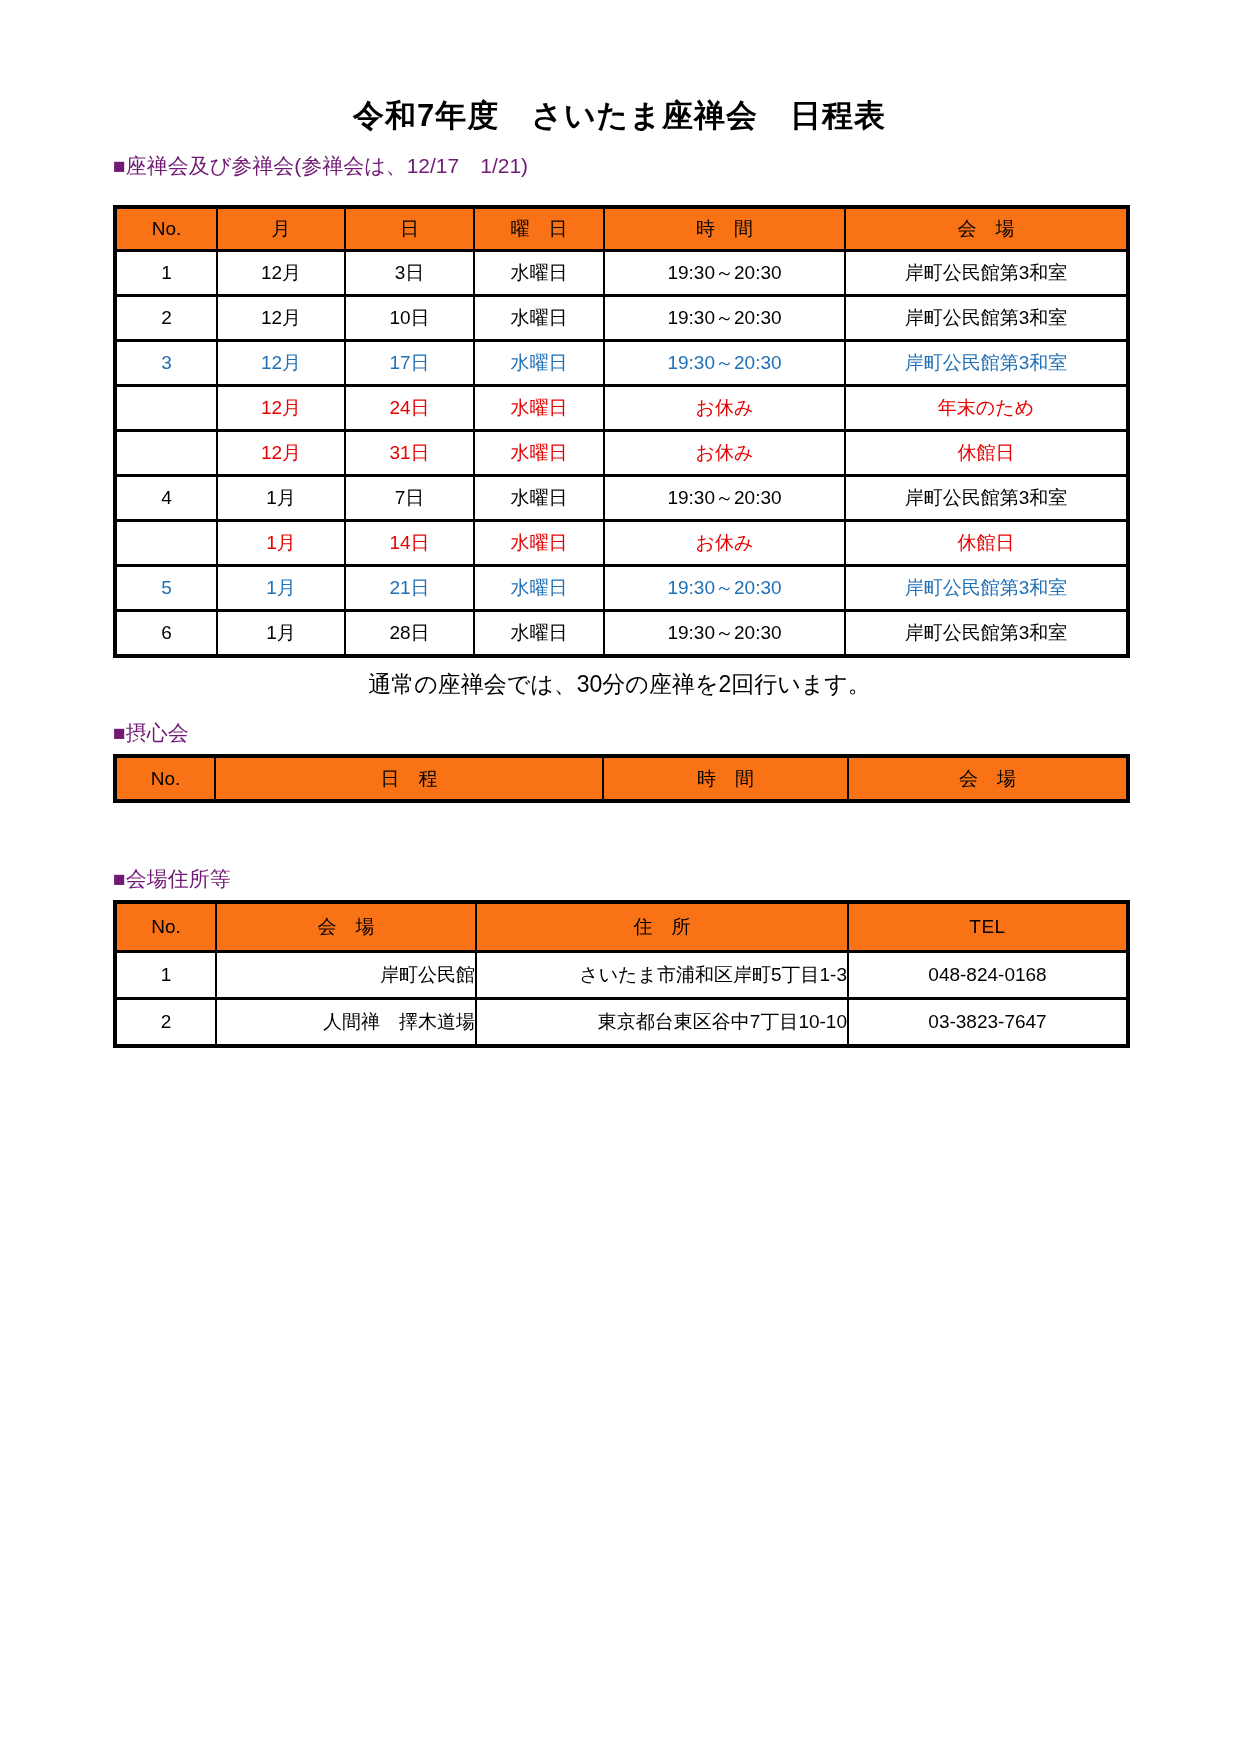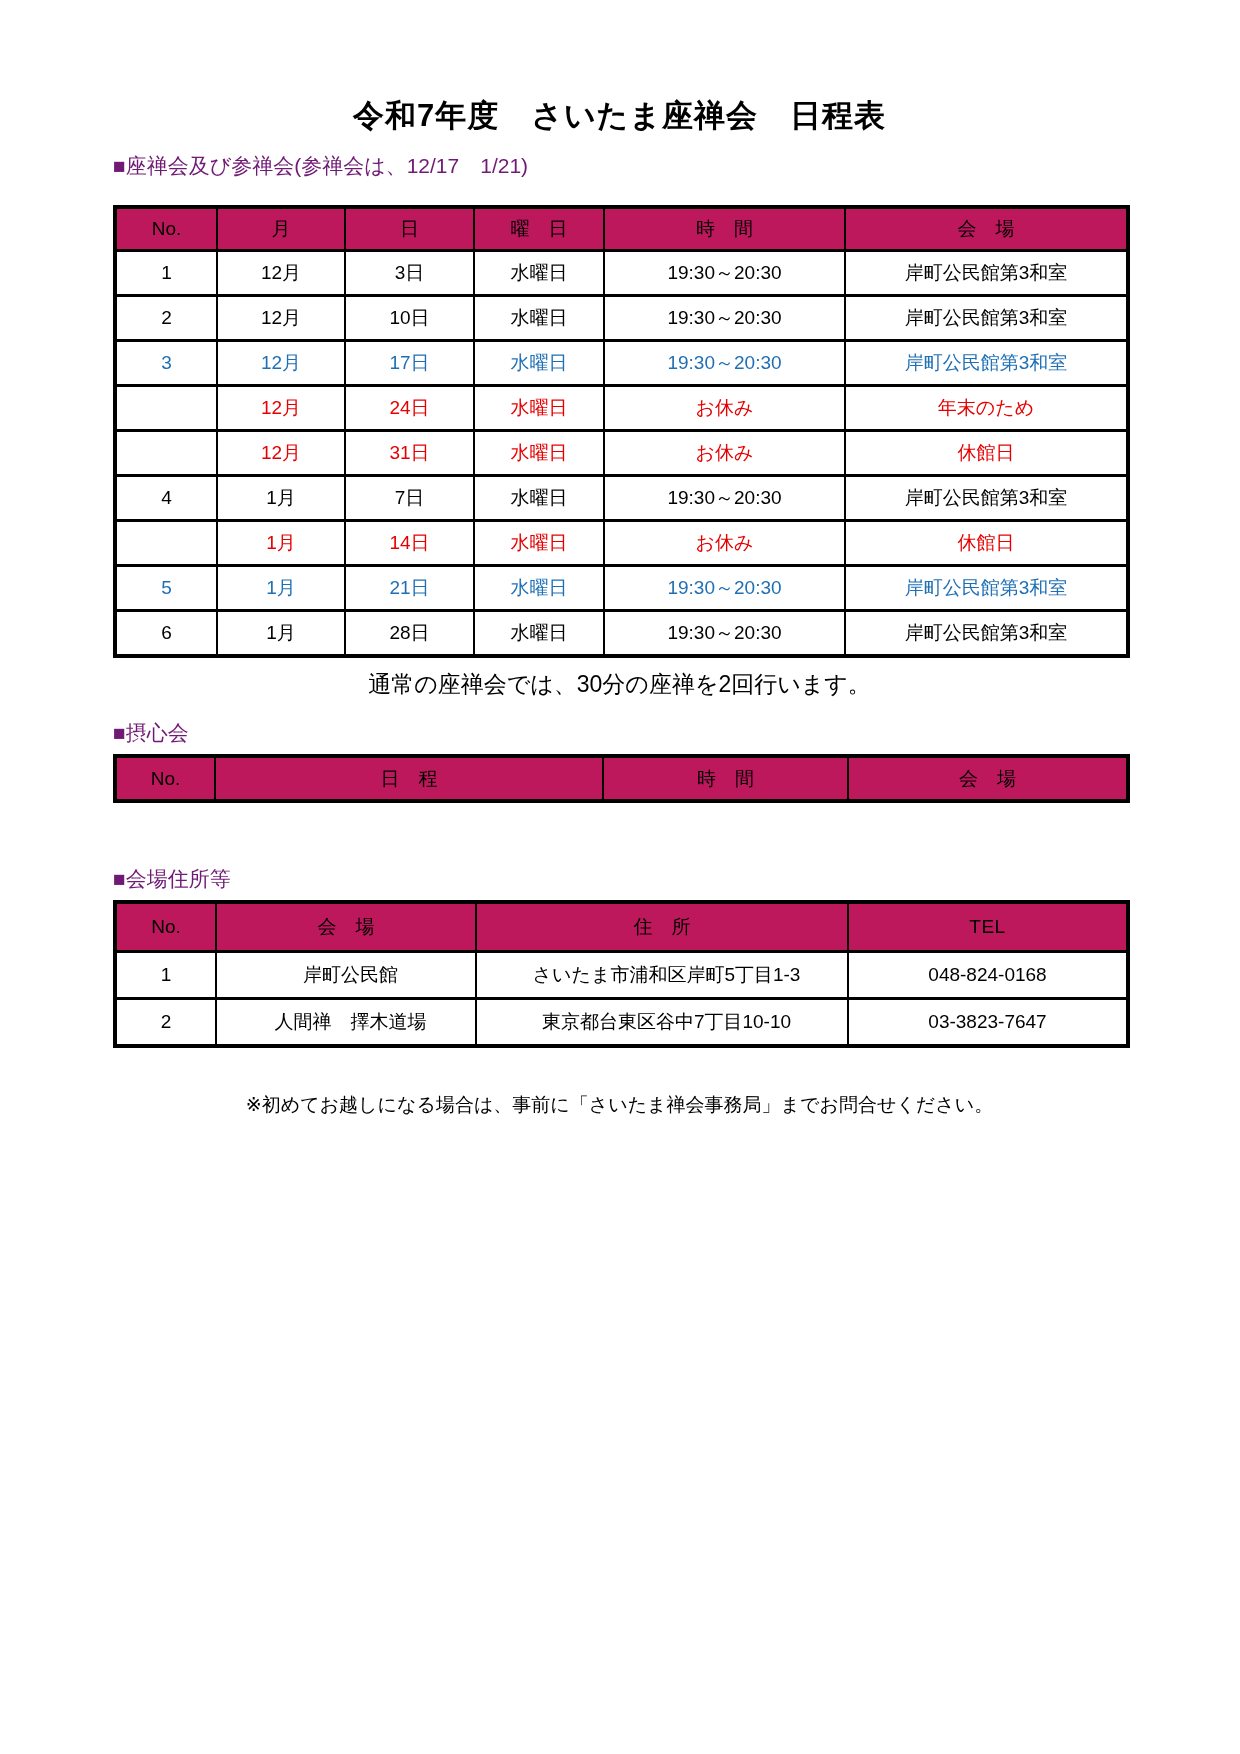--- a/index.html
+++ b/index.html
@@ -49,35 +49,35 @@
     border-top:3px solid #000;
     border-bottom:3px solid #000;
     text-align:center;
     vertical-align:middle;
     font-size:19px;
     padding:0;
     overflow:hidden;
     white-space:nowrap;
   }
   .hdr td{
-    background:#be185d;
+    background:#f97316;
     font-size:19px;
   }
   .t-schedule{margin-top:26px;}
   .t-schedule td{height:42px;}
   .t-schedule .hdr td{height:40px;}
 
   .t-sesshin{margin-top:8px;}
   .t-sesshin td{height:44px;}
   .t-sesshin .hdr td{height:41px;}
 
   .t-venues{margin-top:8px;}
   .t-venues td{height:44px;}
   .t-venues .hdr td{height:46px;}
-  .t-venues td.al{text-align:center;padding-left:9px;}
+  .t-venues td.al{text-align:right;padding-left:9px;}
 
   tr[data-color="black"] td{color:#000;}
   tr[data-color="blue"] td{color:#1F6FB5;}
   tr[data-color="red"] td{color:#E60000;}
 
   .footnote{
     margin-top:13px;
     text-align:center;
     font-size:23px;
     line-height:26px;
@@ -238,16 +238,15 @@
         </tr>
         <tr>
           <td>2</td>
           <td class="al">人間禅　擇木道場</td>
           <td class="al">東京都台東区谷中7丁目10-10</td>
           <td>03-3823-7647</td>
         </tr>
       </tbody>
     </table>
 
-    <div class="footer-note">※初めてお越しになる場合は、事前に「さいたま禅会事務局」までお問合せください。</div>
 
   </div>
 </div>
 
 </body></html>

